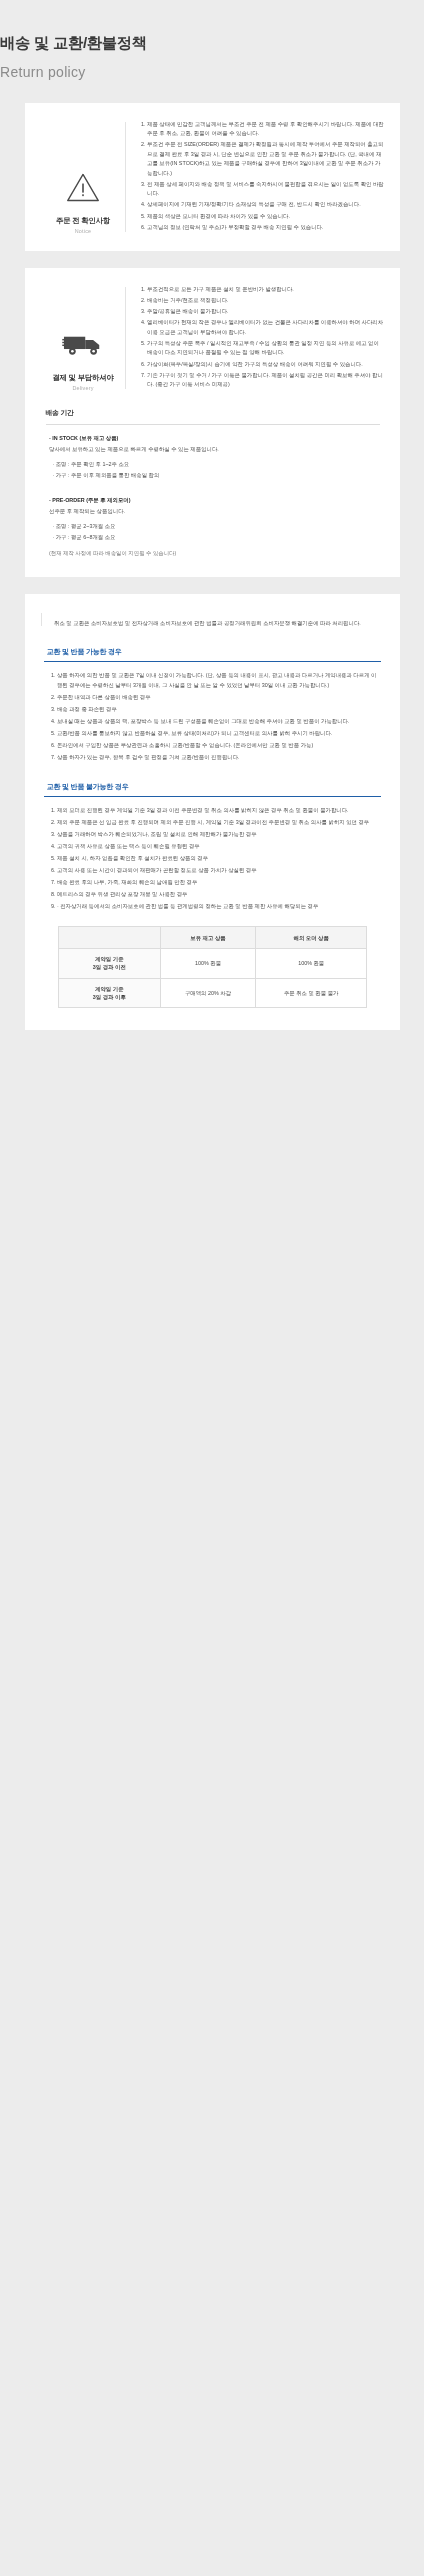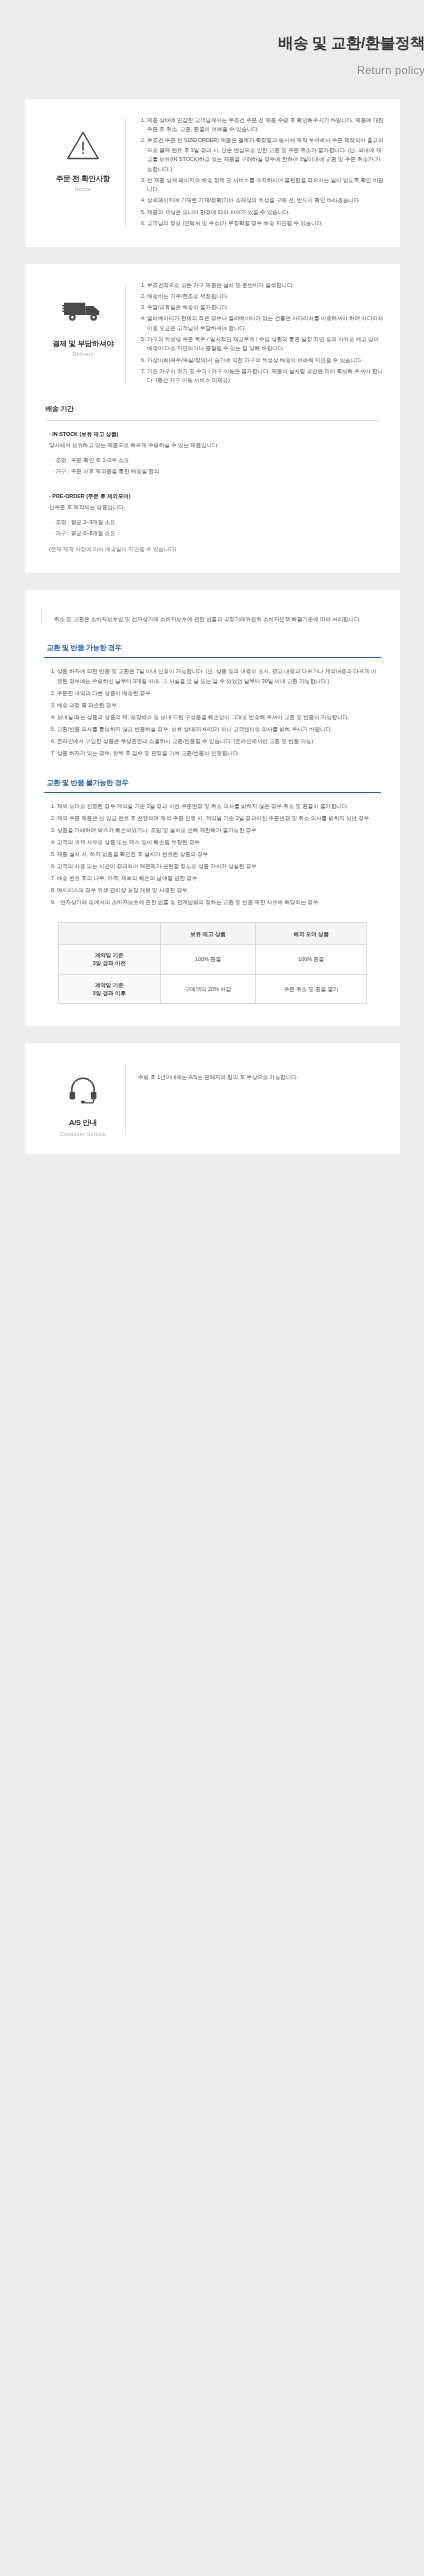--- a/index.html
+++ b/index.html
@@ -13,47 +13,47 @@
     width: 425px;
     min-height: 2576px;
     position: relative;
   }
   .page {
     width: 425px;
     padding: 0 0 22.6px 0;
   }
   
   .header {
-    text-align: right;
+    text-align: left;
     padding: 33px 0 22.6px 0;
   }
   .header .title {
     font-size: 15.3px;
     font-weight: bold;
     color: #3a3a3a;
     letter-spacing: -0.3px;
     margin-bottom: 10.2px;
   }
   .header .subtitle {
-    font-size: 11px;
+    font-size: 14px;
     color: #8b8b8b;
     font-weight: normal;
     letter-spacing: 0.3px;
   }
   
   .card {
     background: #ffffff;
     margin: 0 25px 17px 25px;
     padding: 17px 16px;
   }
   .card.tall { padding-bottom: 19px; }
 
   .row {
     display: flex;
-    align-items: flex-start;
+    align-items: flex-end;
   }
   .icon-col {
     width: 84px;
     flex: 0 0 84px;
     text-align: center;
     padding-top: 9px;
   }
   .icon-box {
     height: 41px;
     display: flex;
@@ -321,36 +321,15 @@
           <tr>
             <th>계약일 기준<br>3일 경과 이후</th>
             <td>구매액의 20% 차감</td>
             <td>주문 취소 및 환불 불가</td>
           </tr>
         </tbody>
       </table>
     </div>
   </div>
 
-  <div class="card">
-    <div class="row">
-      <div class="icon-col">
-        <div class="icon-box">
-          <svg class="svg-ico" width="32" height="28" viewBox="0 0 56 50" fill="none">
-            <path d="M8 30 V24 a20 20 0 0 1 40 0 V30" stroke="#4a4a4a" stroke-width="2.6" fill="none"></path>
-            <rect x="4" y="28" width="10" height="14" rx="3" fill="#4a4a4a"></rect>
-            <rect x="42" y="28" width="10" height="14" rx="3" fill="#4a4a4a"></rect>
-            <path d="M47 42 v2 a4 4 0 0 1 -4 4 H31" stroke="#4a4a4a" stroke-width="2.4" fill="none"></path>
-            <rect x="24" y="44" width="8" height="5" rx="2.5" fill="#4a4a4a"></rect>
-          </svg>
-        </div>
-        <div class="icon-title">A/S 안내</div>
-        <div class="icon-sub">Customer Service</div>
-      </div>
-      <div class="divider-v"></div>
-      <div class="text-col">
-        <div style="font-size:5.4px;color:#4d4d4d;line-height:1.8;padding-top:12.5px;">수령 후 1년이내에는 A/S는 판매자와 협의 후 무상으로 가능합니다</div>
-      </div>
-    </div>
-  </div>
 
 </div>
 
 
 </body></html>

